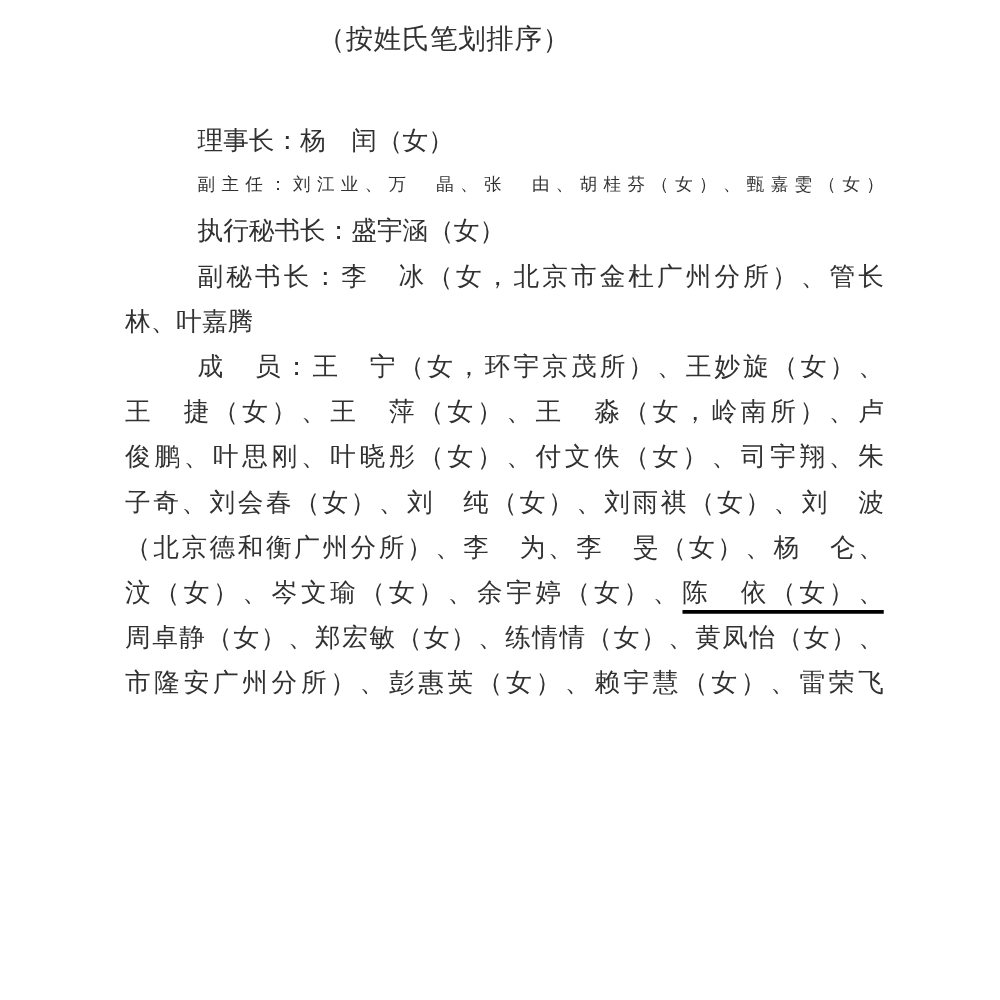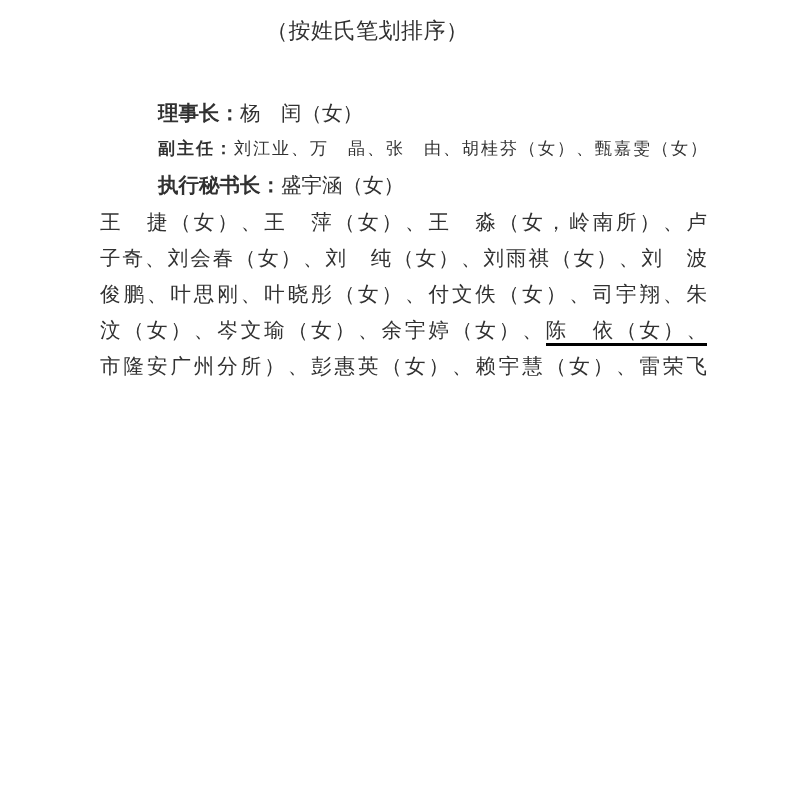--- a/index.html
+++ b/index.html
@@ -7,46 +7,46 @@
     position: relative;
     width: 800px;
     height: 800px;
     background: #ffffff;
     overflow: hidden;
     font-family: "Liberation Serif", "DejaVu Serif", serif;
     color: #313131;
   }
   .heading {
     position: absolute;
-    left: 266px;
+    left: 254px;
     top: 16px;
     font-size: 22px;
     letter-spacing: 0.5px;
     white-space: nowrap;
   }
   .body-block {
     position: absolute;
     left: 100px;
     top: 95px;
     width: 607px;
     font-size: 20.5px;
   }
   .ln {
     height: 36.2px;
     line-height: 36.2px;
     white-space: nowrap;
   }
-  .ln .lbl { font-weight: bold; }
+  .ln .lbl { font-weight: normal; }
   .indent { padding-left: 58px; }
   .full {
     white-space: normal;
     text-align: justify;
     text-align-last: justify;
   }
-  .tight { font-size: 17px; }
+  .tight { font-size: 14px; }
   .red-underline {
     border-bottom: 3px solid #000000;
     padding-bottom: 2px;
   }
 </style>
 </head>
 <body>
 
 <div class="page">
 
@@ -57,32 +57,37 @@
     <div class="ln indent"><span class="lbl">理事长：</span><span>杨　闰（女）</span></div>
 
 
 
     <div class="ln indent full tight"><span class="lbl">副主任：</span><span>刘江业、万　晶、张　由、胡桂芬（女）、甄嘉雯（女）</span></div>
 
 
 
     <div class="ln indent"><span class="lbl">执行秘书长：</span><span>盛宇涵（女）</span></div>
 
+    <div class="ln indent full"><span class="lbl">副秘书长：</span><span>李　冰（女，北京市金杜广州分所）、管长</span></div>
 
+    <div class="ln"><span>林、叶嘉腾</span></div>
 
+    <div class="ln indent full"><span class="lbl">成　员：</span><span>王　宁（女，环宇京茂所）、王妙旋（女）、</span></div>
 
     <div class="ln full"><span>王　捷（女）、王　萍（女）、王　淼（女，岭南所）、卢</span></div>
 
+    <div class="ln full"><span>俊鹏、叶思刚、叶晓彤（女）、付文佚（女）、司宇翔、朱</span></div>
+
     <div class="ln full"><span>子奇、刘会春（女）、刘　纯（女）、刘雨祺（女）、刘　波</span></div>
 
-    <div class="ln full"><span>俊鹏、叶思刚、叶晓彤（女）、付文佚（女）、司宇翔、朱</span></div>
-
+    <div class="ln full"><span>（北京德和衡广州分所）、李　为、李　旻（女）、杨　仑、</span></div>
 
 
     <div class="ln full"><span>汶（女）、岑文瑜（女）、余宇婷（女）、</span><span class="red-underline">陈　依（女）、</span></div>
 
 
+    <div class="ln full"><span>周卓静（女）、郑宏敏（女）、练情情（女）、黄凤怡（女）、</span></div>
 
 
     <div class="ln full"><span>市隆安广州分所）、彭惠英（女）、赖宇慧（女）、雷荣飞</span></div>
 
   </div>
 </div>
 
 </body></html>

